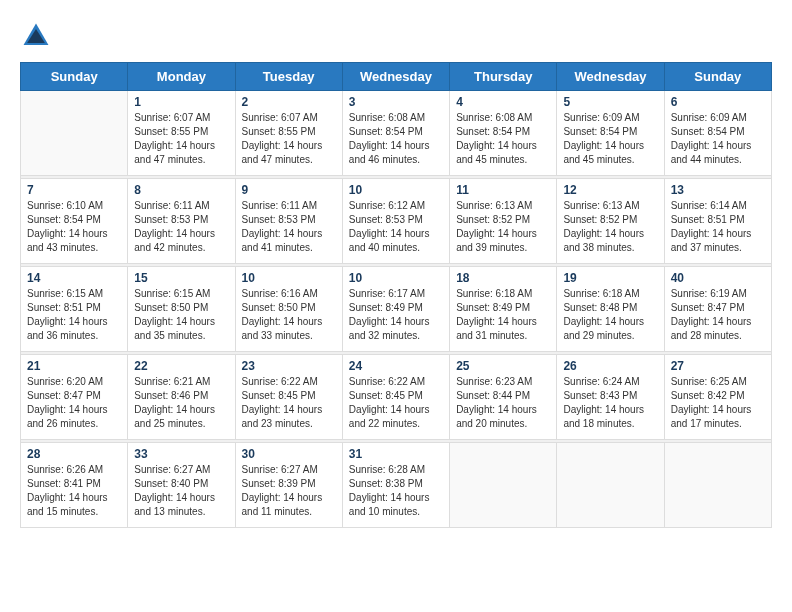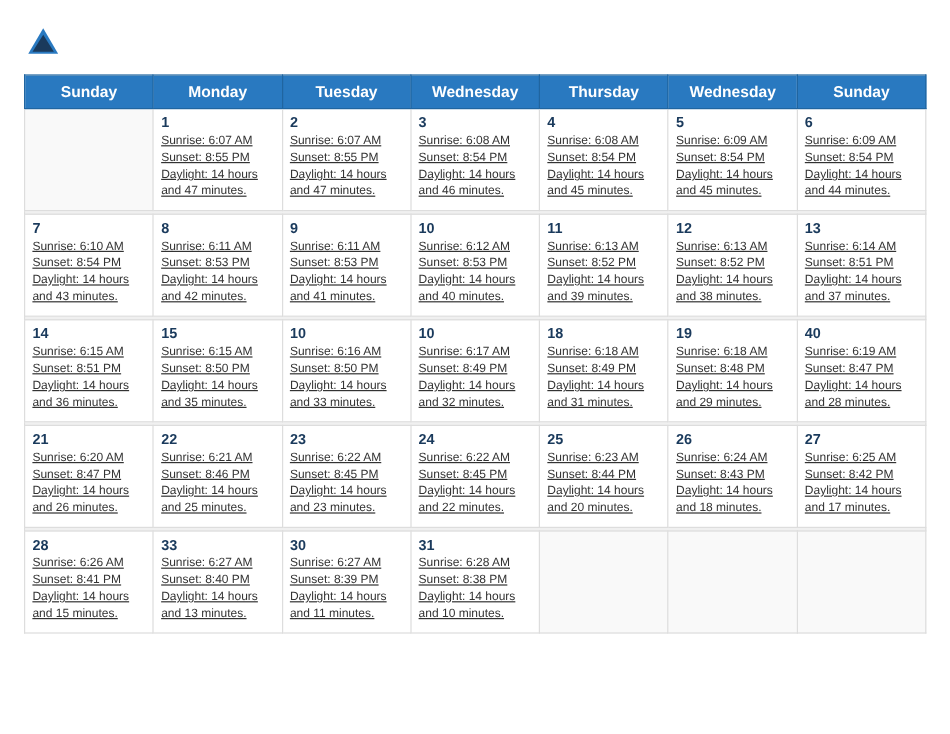--- a/index.html
+++ b/index.html
@@ -75,21 +75,20 @@
     .day-num {
       font-size: 12px;
       font-weight: bold;
       color: #1a3a5c;
       margin-bottom: 2px;
     }
     .day-info {
       font-size: 10px;
       color: #333;
       line-height: 1.4;
-      text-decoration: underline;
     }
   </style>
 </head>
 <body>
 
 <div class="header-area">
   <div class="logo">
     <svg class="logo-icon" viewBox="0 0 36 36" xmlns="http://www.w3.org/2000/svg">
       <polygon points="18,4 32,28 4,28" fill="#2979c0"></polygon>
       <polygon points="18,10 28,26 8,26" fill="#1a3a5c"></polygon>

